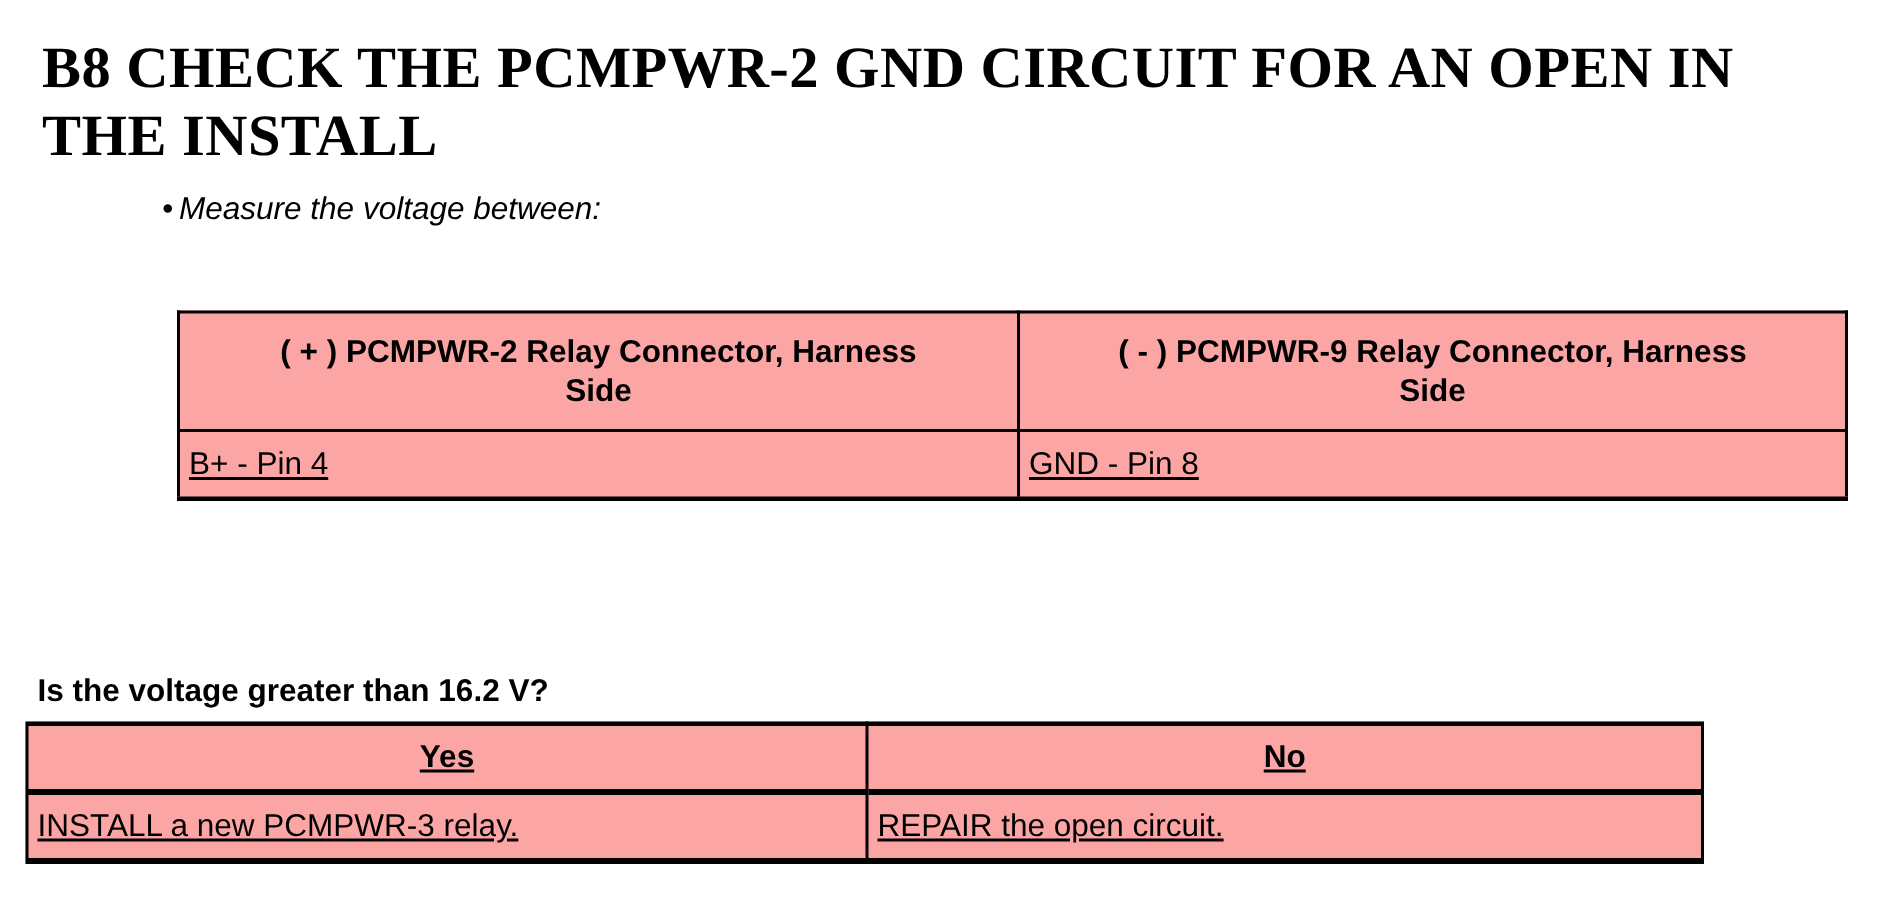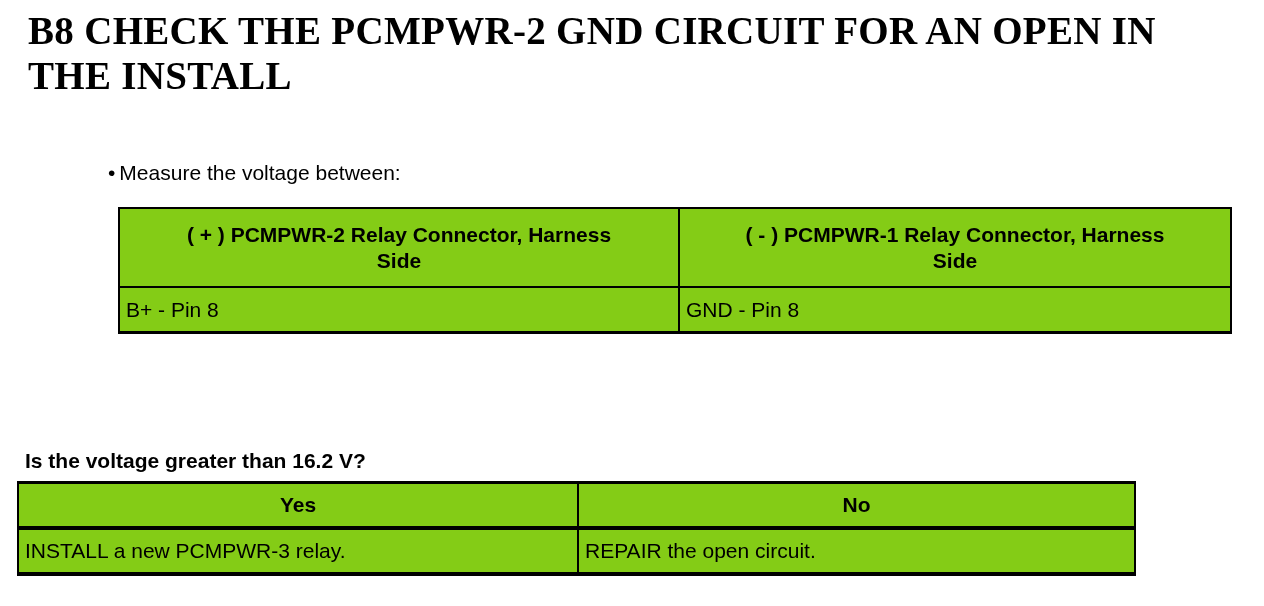--- a/index.html
+++ b/index.html
@@ -11,49 +11,51 @@
     width: 1264px;
     height: 606px;
     position: relative;
     font-family: "Liberation Sans", sans-serif;
     color: #000000;
     overflow: hidden;
   }
   .page-title {
     position: absolute;
     left: 28px;
-    top: 8px;
+    top: 23px;
     margin: 0;
     font-family: "Liberation Serif", serif;
     font-weight: bold;
     font-size: 39px;
     line-height: 45px;
     letter-spacing: 0.3px;
     color: #000000;
     white-space: nowrap;
   }
   .instruction-line {
     position: absolute;
     left: 108px;
-    top: 160px;
+    top: 127px;
     font-size: 21px;
     line-height: 26px;
     white-space: nowrap;
+    font-style: italic;
   }
   .bullet-glyph {
     display: inline-block;
     font-size: 21px;
     margin-right: 4px;
     vertical-align: baseline;
   }
   table {
     border-collapse: collapse;
     table-layout: fixed;
     position: absolute;
-    background: #84cc16;
+    background: #fca5a5;
+    text-decoration: underline;
   }
   .measure-table {
     left: 118px;
     top: 207px;
     width: 1114px;
     border: 2px solid #000000;
     border-bottom-width: 3px;
   }
   .measure-table th,
   .measure-table td {
@@ -126,24 +128,24 @@
 <div class="instruction-line"><span class="bullet-glyph">•</span><span>Measure the voltage between:</span></div>
 
 <table class="measure-table">
   <colgroup>
       <col style="width:560px">
       <col>
     </colgroup>
   <tbody>
       <tr>
     <th><span class="hdr-inner">( + ) PCMPWR-2 Relay Connector, Harness Side</span></th>
-    <th><span class="hdr-inner">( - ) PCMPWR-1 Relay Connector, Harness Side</span></th>
+    <th><span class="hdr-inner">( - ) PCMPWR-9 Relay Connector, Harness Side</span></th>
   </tr>
   <tr>
-    <td>B+ - Pin 8</td>
+    <td>B+ - Pin 4</td>
     <td>GND - Pin 8</td>
   </tr>
 </tbody>
   </table>
 
 <div class="question-line">Is the voltage greater than 16.2 V?</div>
 
 <table class="decision-table">
   <colgroup>
       <col style="width:560px">

